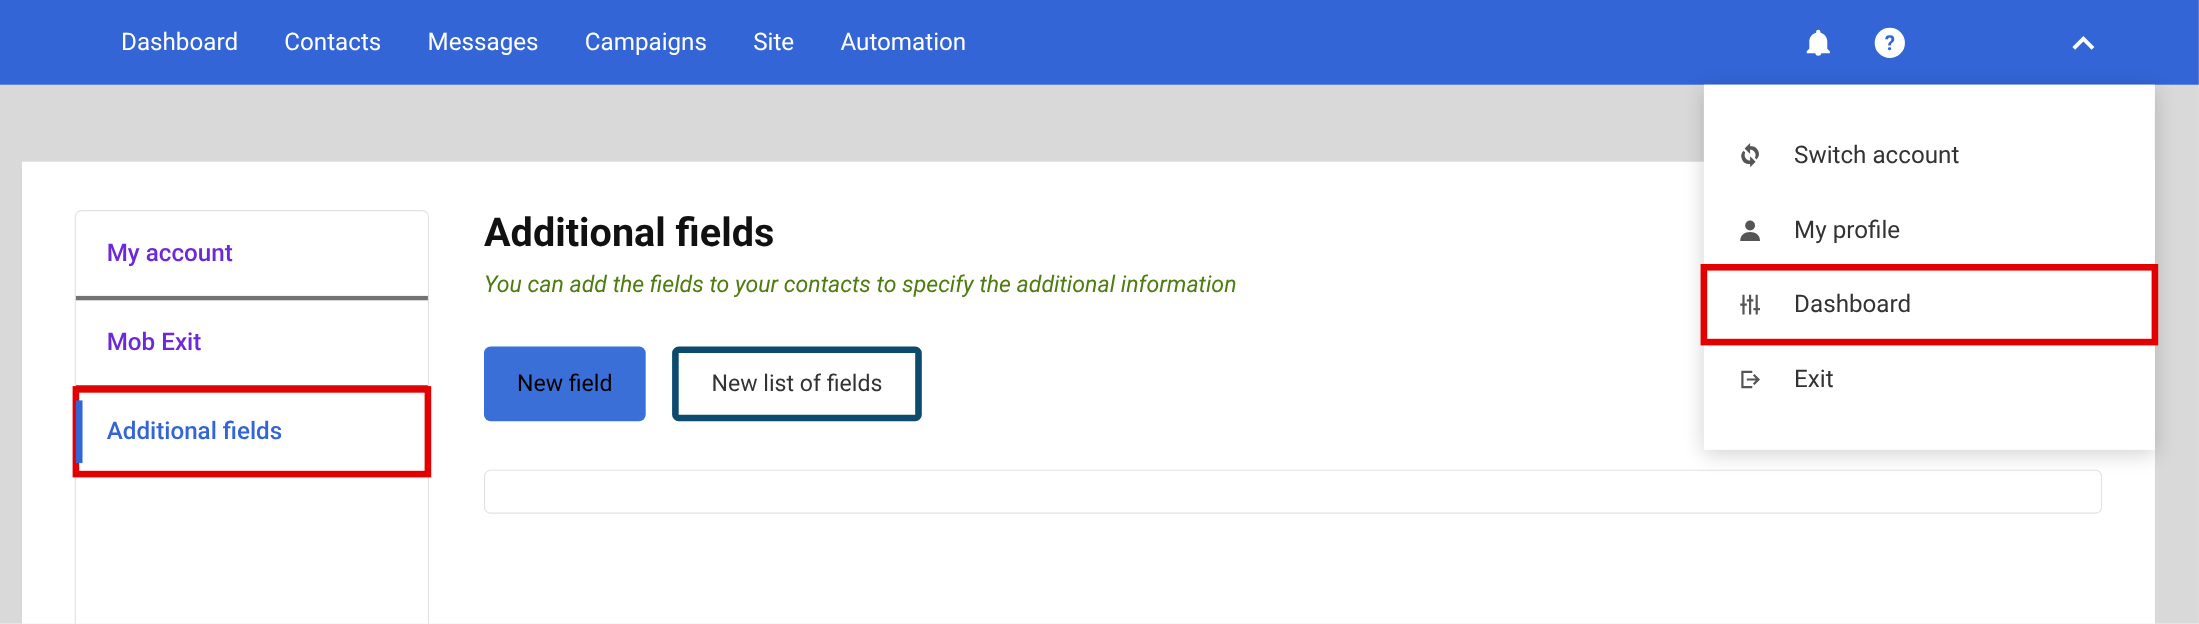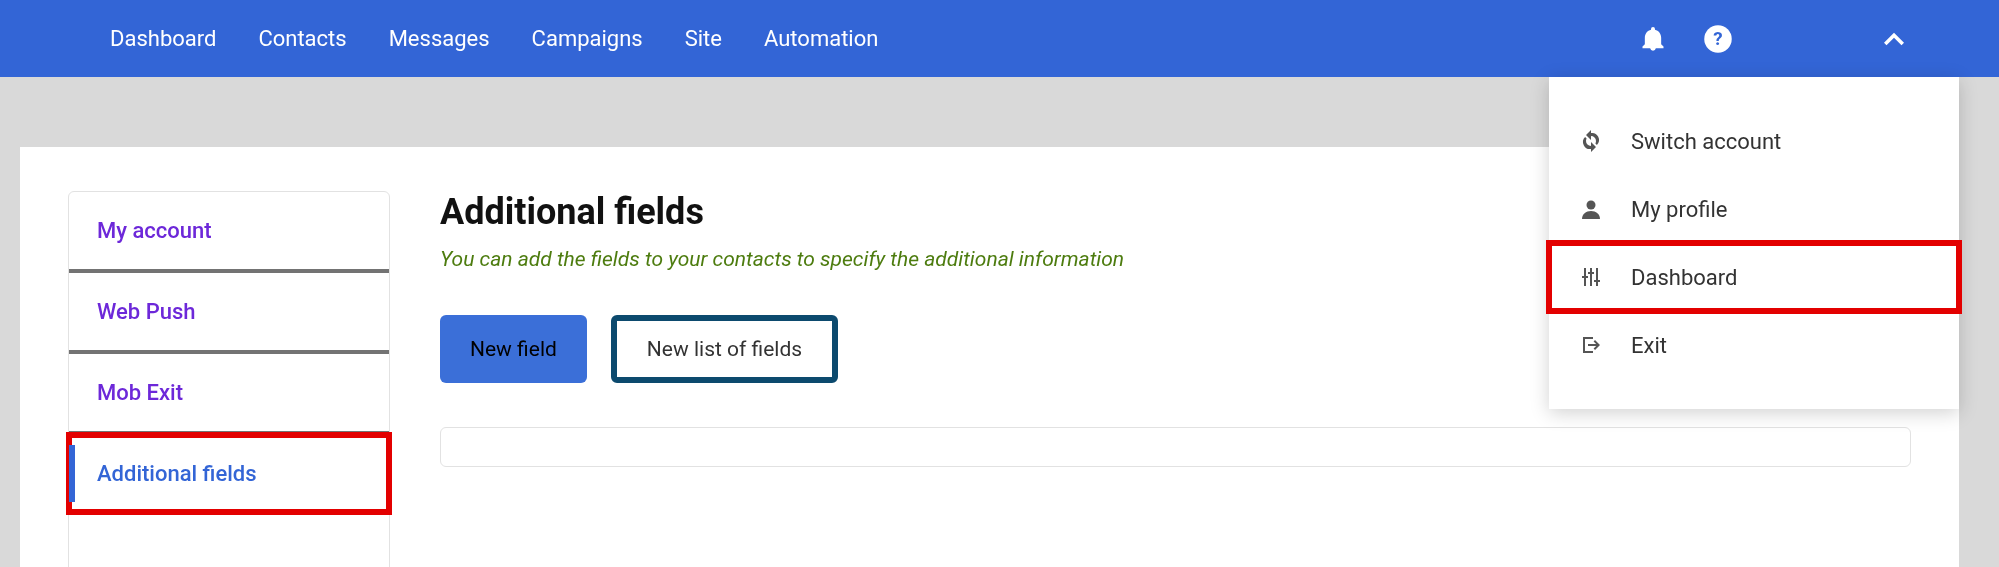--- a/index.html
+++ b/index.html
@@ -241,23 +241,20 @@
   </div>
 </div>
 
 <div class="content-wrap">
   <div class="main-card">
     <div class="sidebar">
       <div class="sidebar-item">
         <span>My account</span>
       </div>
       <div class="sidebar-item">
-        <span>Web Push</span>
-      </div>
-      <div class="sidebar-item">
         <span>Mob Exit</span>
       </div>
       <div class="sidebar-item active highlighted">
         <span>Additional fields</span>
       </div>
     </div>
 
     <div class="main-area">
       <div class="page-title">Additional fields</div>
       <div class="page-desc">You can add the fields to your contacts to specify the additional information</div>

